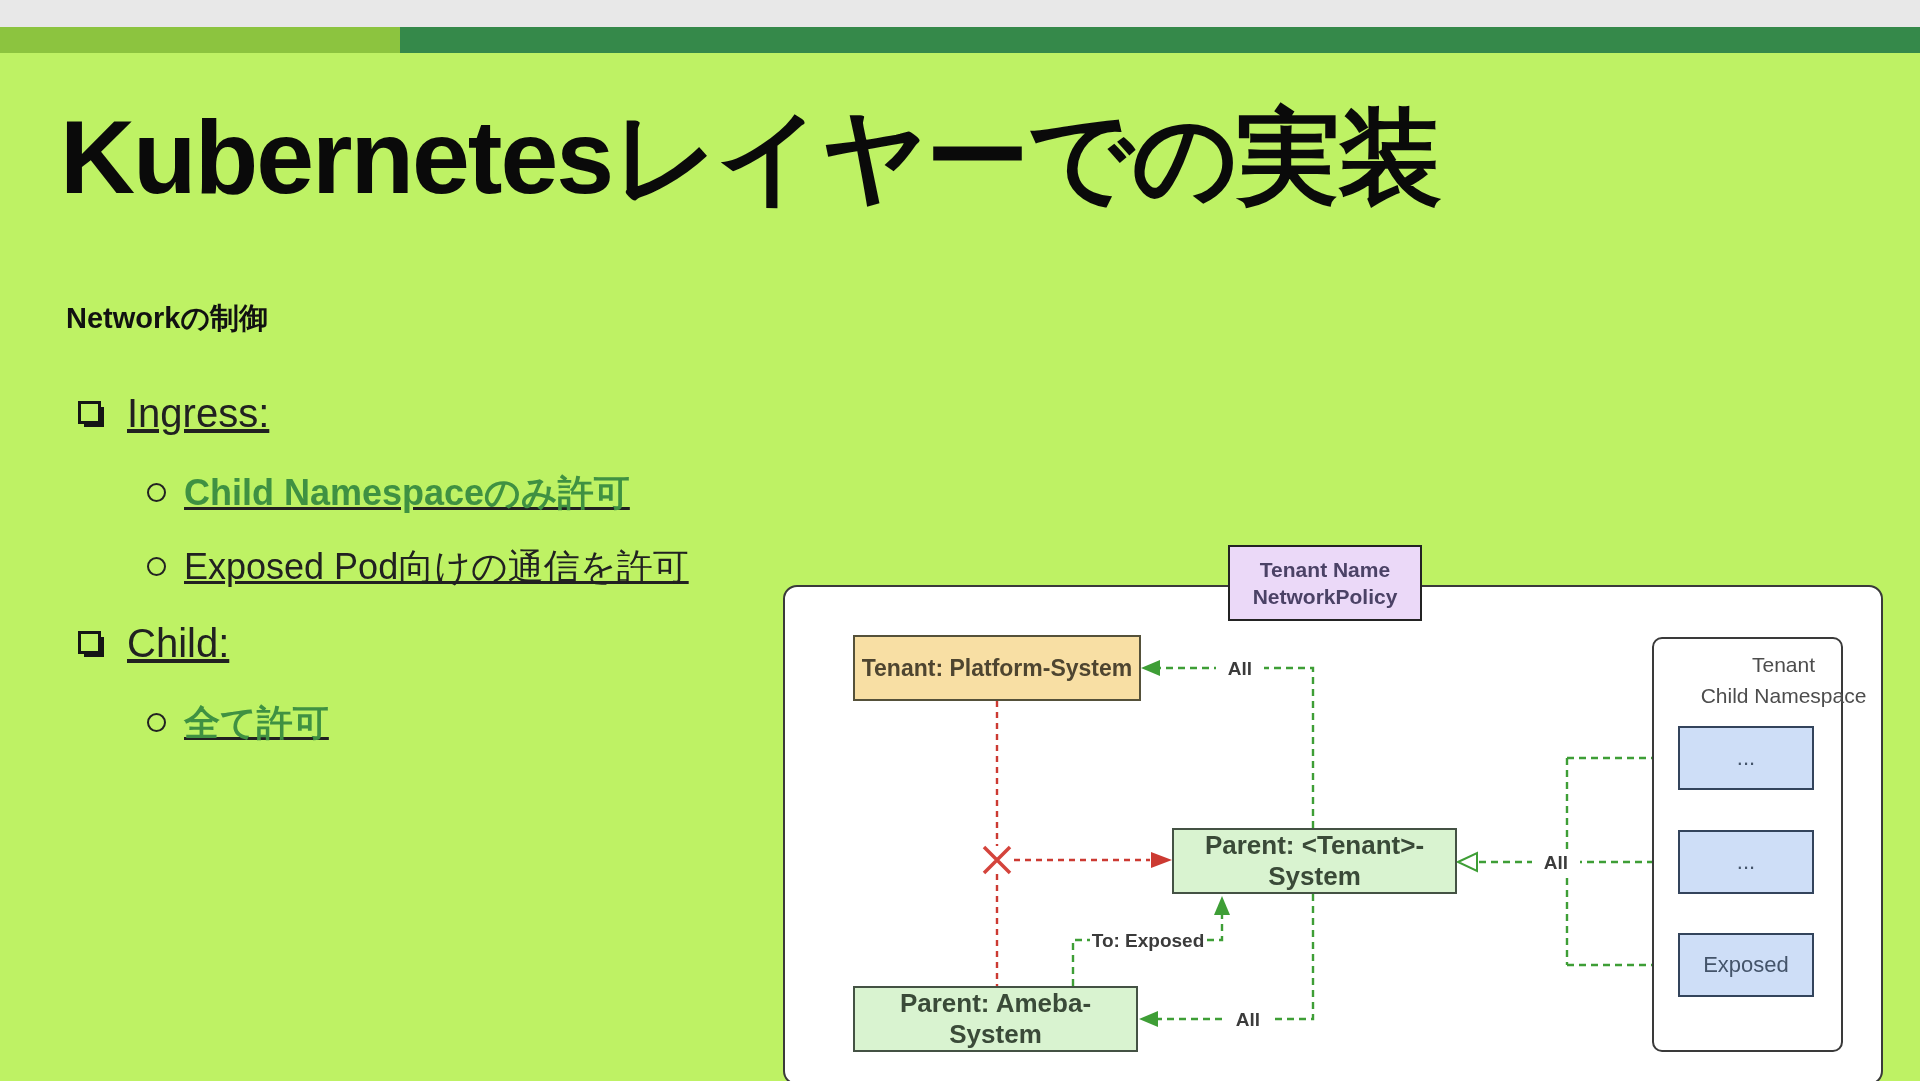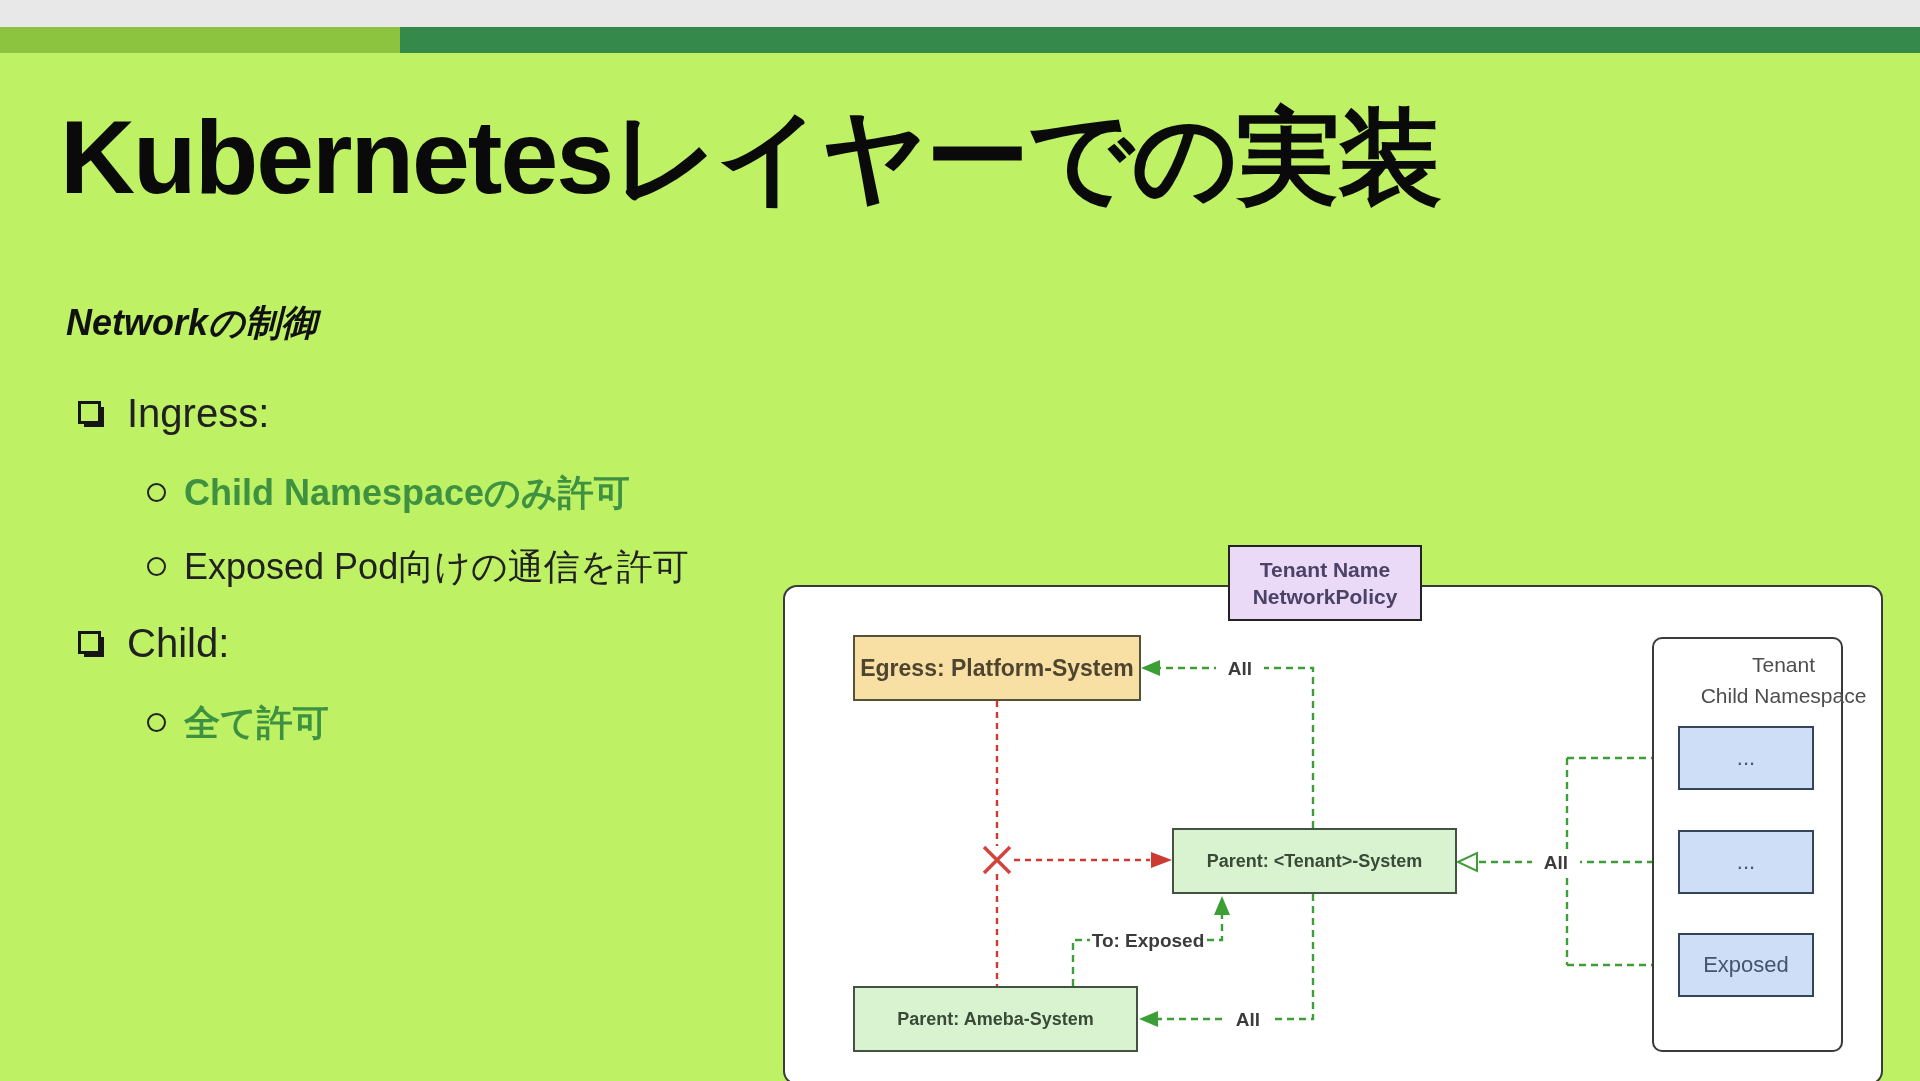--- a/index.html
+++ b/index.html
@@ -6,43 +6,43 @@
   .slide{position:relative;width:1920px;height:1081px;background:#bef264;overflow:hidden;
          font-family:"Liberation Sans","DejaVu Sans",sans-serif;margin-top:27px;}
 
   
   .topbar-light{position:absolute;left:0;top:0;width:400px;height:26px;background:#8CC43F;}
   .topbar-dark{position:absolute;left:400px;top:0;width:1520px;height:26px;background:#35894A;}
 
   
   .title{position:absolute;left:60px;top:62px;font-size:104px;font-weight:900;
          letter-spacing:-2px;color:#0a0a0a;white-space:nowrap;}
-  .heading{position:absolute;left:66px;top:272px;font-size:36px;font-weight:800;color:#111;font-style:italic;}
+  .heading{position:absolute;left:66px;top:272px;font-size:29px;font-weight:800;color:#111;}
 
-  .row{position:absolute;display:flex;align-items:flex-start;white-space:nowrap;}
+  .row{position:absolute;display:flex;align-items:flex-start;white-space:nowrap;text-decoration:underline;}
   .row .txt{line-height:1.2;}
   .lvl1{font-size:40px;color:#212121;gap:26px;}
   .lvl2{font-size:36px;color:#212121;gap:18px;}
   .green-bold .txt{color:#3F9142;font-weight:700;}
 
   .sq{position:relative;width:17px;height:17px;border:3px solid #151515;margin-top:12px;flex:0 0 auto;}
   .sq::after{content:"";position:absolute;left:3px;top:3px;width:17px;height:17px;
              border-right:3px solid #151515;border-bottom:3px solid #151515;}
   .ci{width:15px;height:15px;border:2.5px solid #222;border-radius:50%;margin-top:12px;flex:0 0 auto;}
 
   
   .dg-outer{position:absolute;left:783px;top:558px;width:1100px;height:500px;
             border:2px solid #3a3a3a;border-radius:14px;background:#fff;box-sizing:border-box;}
   .node{position:absolute;display:flex;align-items:center;justify-content:center;
         box-sizing:border-box;text-align:center;font-weight:bold;}
   .policy{left:1228px;top:518px;width:194px;height:76px;background:#EBD9F8;border:2.5px solid #232323;
           font-size:21px;line-height:27px;color:#4B4266;flex-direction:column;}
   .platform{left:853px;top:608px;width:288px;height:66px;background:#F8DFA4;border:2.5px solid #55513A;
             font-size:23px;color:#4E4530;}
-  .greenbox{background:#D9F3D0;border:2.5px solid #445244;font-size:18px;color:#3A4A38;}
+  .greenbox{background:#D9F3D0;border:2.5px solid #445244;font-size:26px;color:#3A4A38;}
   .tenant{left:1172px;top:801px;width:285px;height:66px;}
   .ameba{left:853px;top:959px;width:285px;height:66px;}
 
   .childns{position:absolute;left:1652px;top:610px;width:191px;height:415px;
            border:2px solid #3a3a3a;border-radius:10px;background:#fff;box-sizing:border-box;}
   .childns .cap{position:absolute;left:0;top:10px;width:100%;text-align:center;
                 font-size:21px;line-height:31px;color:#4d4d4d;padding-left:36px;}
   .pod{position:absolute;left:1678px;width:136px;height:64px;background:#CEDEF7;border:2px solid #33445C;
        display:flex;align-items:center;justify-content:center;font-size:22px;color:#44546A;box-sizing:border-box;}
   .pod1{top:699px;} .pod2{top:803px;} .pod3{top:906px;}
@@ -135,21 +135,21 @@
       <rect class="lbg" x="1532" y="824" width="48" height="22"></rect>
       <text class="elab" x="1556" y="842">All</text>
     </g>
   </svg>
 
   <div class="node policy">
     <span>Tenant Name</span>
     <span>NetworkPolicy</span>
   </div>
 
-  <div class="node platform">Egress: Platform-System</div>
+  <div class="node platform">Tenant: Platform-System</div>
   <div class="node greenbox tenant">Parent: &lt;Tenant&gt;-System</div>
   <div class="node greenbox ameba">Parent: Ameba-System</div>
 
   <div class="childns">
     <div class="cap">
       <div>Tenant</div>
       <div>Child Namespace</div>
     </div>
   </div>
   <div class="pod pod1">...</div>

